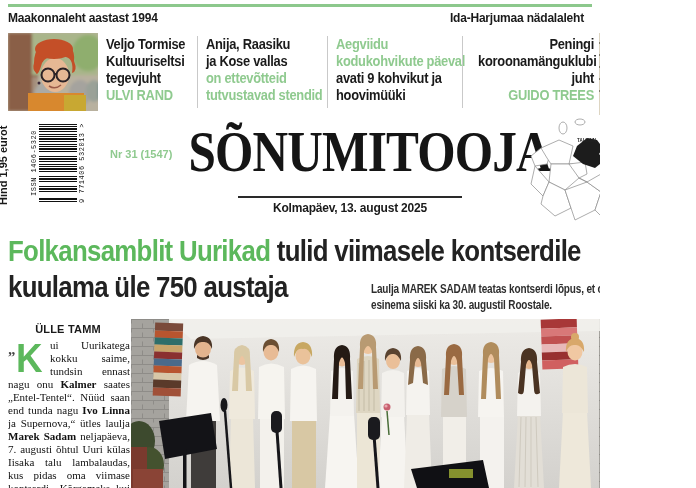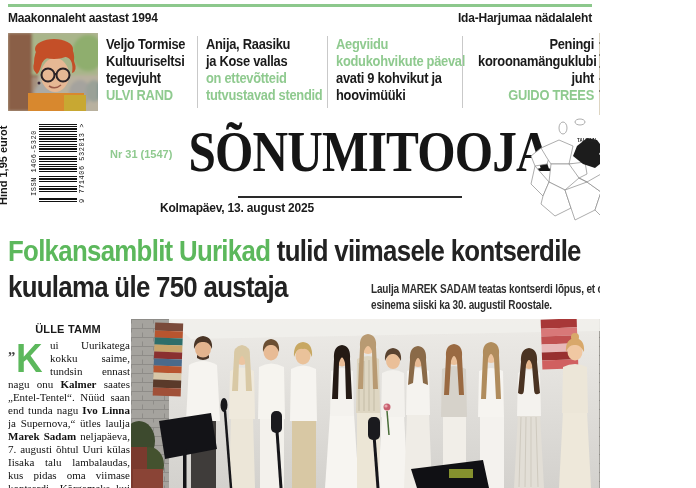--- a/index.html
+++ b/index.html
@@ -1,41 +1,41 @@
 <!DOCTYPE html>
 <html><head>
 <meta charset="utf-8">
 <style>
   html,body{margin:0;padding:0;background:#fff;}
   .page{position:relative;width:600px;height:488px;background:#fff;overflow:hidden;
         font-family:"Liberation Sans",sans-serif;color:#1a1a1a;}
   .greenbar{position:absolute;left:8px;right:8px;top:4px;height:3px;background:#8cc88c;}
   .tagline{position:absolute;top:11px;font-weight:bold;font-size:12px;letter-spacing:-0.2px;}
-  .tag-l{left:8px;} .tag-r{right:8px;}
+  .tag-l{left:8px;} .tag-r{right:16px;}
   .teaser{position:absolute;top:36px;font-weight:bold;font-size:14px;line-height:17px;
           letter-spacing:-0.3px;white-space:nowrap;transform:scaleX(0.92);transform-origin:0 0;}
   .teaser .grn{color:#8fca8f;}
   .t4{text-align:right;transform-origin:100% 0;}
   .vdiv{position:absolute;top:36px;height:72px;width:1px;background:#c9c9c9;}
   .photo-sm{position:absolute;display:block;}
   
   .price{position:absolute;left:9px;top:193px;height:12px;font-weight:bold;font-size:11px;
          white-space:nowrap;transform:rotate(-90deg);transform-origin:0 100%;}
   .barcode{position:absolute;left:17px;top:134px;width:84px;height:58px;transform:rotate(-90deg);
            background:#fff;font-family:"Liberation Mono",monospace;}
   .bc-issn,.bc-num{font-size:7px;letter-spacing:0.5px;text-align:center;line-height:8px;color:#111;}
   .bc-bars{height:38px;margin:1px 3px;background:repeating-linear-gradient(90deg,
       #111 0 1px,#fff 1px 2px,#111 2px 4px,#fff 4px 5px,#111 5px 5.5px,#fff 5.5px 7px,
       #111 7px 7.5px,#fff 7.5px 10px);}
   .issue{position:absolute;left:110px;top:148px;color:#8fca8f;font-weight:bold;font-size:11px;}
   .mast-title{position:absolute;left:160px;top:114px;width:380px;text-align:center;
       font-family:"Liberation Serif",serif;font-weight:bold;font-size:58px;line-height:76px;
       letter-spacing:-1px;color:#151515;transform:scaleX(0.85);transform-origin:50% 0;white-space:nowrap;}
   .mast-rule{position:absolute;left:238px;top:196px;width:224px;height:2px;background:#2a2a2a;}
-  .mast-date{position:absolute;left:160px;top:201px;width:380px;
+  .mast-date{position:absolute;left:160px;top:201px;width:380px;text-align:center;
       font-weight:bold;font-size:12px;letter-spacing:-0.2px;}
   
   .hl{position:absolute;left:8px;font-weight:bold;font-size:30px;line-height:34px;
       letter-spacing:-0.8px;white-space:nowrap;transform:scaleX(0.86);transform-origin:0 0;color:#222;}
   .hl .grn{color:#5cb85c;}
   .hl1{top:234px;} .hl2{top:270px;}
   .deck{position:absolute;left:371px;top:282px;width:370px;font-weight:bold;font-size:12.5px;
         line-height:15.5px;color:#2e2e2e;letter-spacing:-0.2px;transform:scaleX(0.8);transform-origin:0 0;}
   
   .byline{position:absolute;left:8px;top:323px;width:120px;text-align:center;font-weight:bold;

